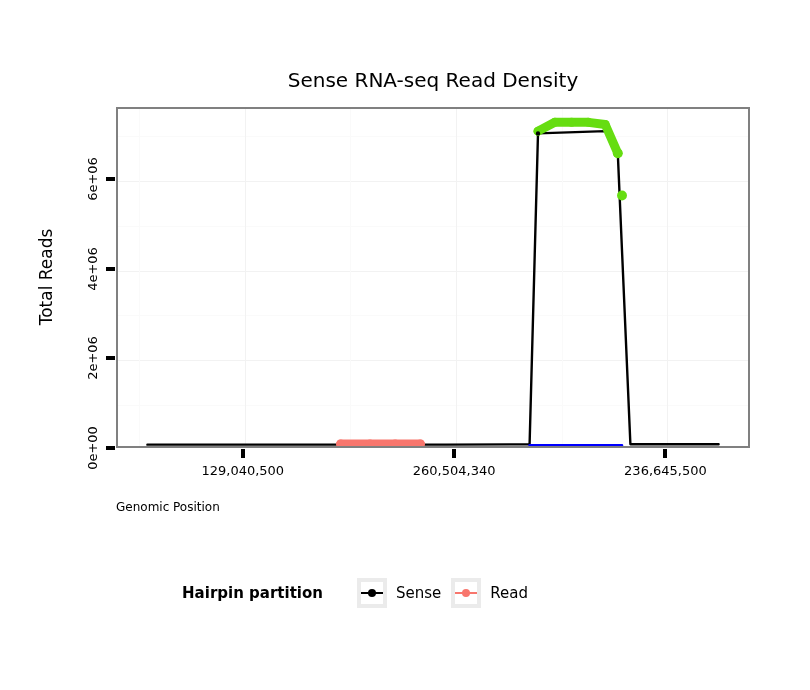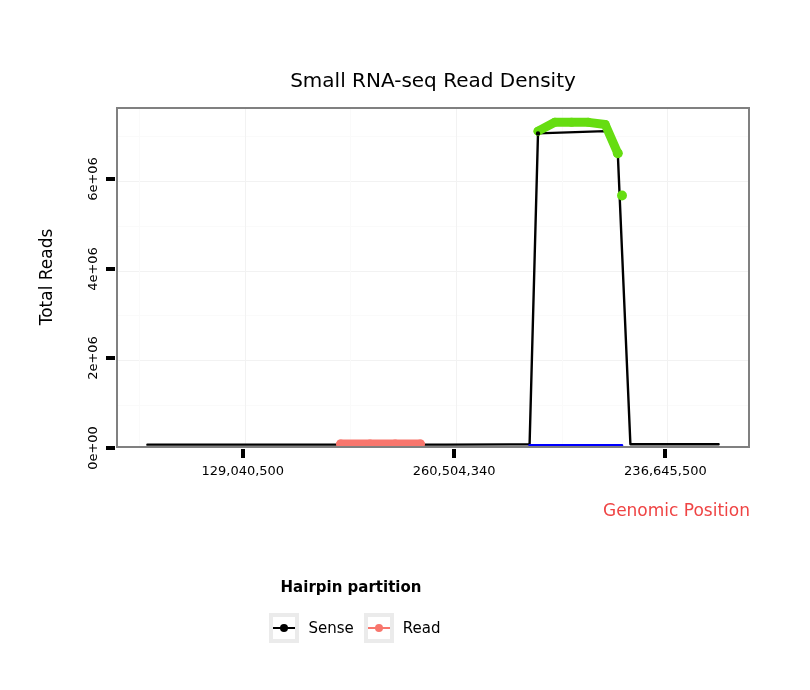--- a/index.html
+++ b/index.html
@@ -117,23 +117,23 @@
     white-space: nowrap;
     text-align: center;
     transform: translateX(-50%);
   }
 
   .axis-title-x {
     position: absolute;
     left: 116px;
     top: 500px;
     width: 634px;
-    text-align: right;
-    font-size: 17px;
-    color: #ef4444;
+    text-align: left;
+    font-size: 12px;
+    color: #000000;
   }
   .axis-title-y-holder {
     position: absolute;
     left: 46px;
     top: 277px;
     width: 0; height: 0;
   }
   .axis-title-y-holder > span {
     position: absolute;
     font-size: 17px;
@@ -146,22 +146,21 @@
 
   
   .legend {
     position: absolute;
     left: 0;
     top: 578px;
     width: 720px;
     display: flex;
     align-items: center;
     justify-content: center;
-    gap: 5px;
-    flex-direction: column;
+    gap: 16px;
   }
   .legend-title {
     font-size: 15px;
     font-weight: bold;
     color: #000000;
     margin-right: 18px;
     white-space: nowrap;
   }
   .legend-item {
     display: flex;
@@ -209,21 +208,21 @@
     color: #000000;
     margin-left: 9px;
     white-space: nowrap;
   }
 </style>
 </head>
 <body>
 
 <div id="figure">
 
-  <div class="chart-title">Small RNA-seq Read Density</div>
+  <div class="chart-title">Sense RNA-seq Read Density</div>
 
   <div class="axis-title-y-holder">
     <span>Total Reads</span>
   </div>
 
   <div id="y-axis">
       <div class="tick-y" style="left: 106px; top: 446px;"></div>
       <div class="ylabel-wrap" style="left: 100px; top: 448px;">
         <span class="ylabel-txt" style="transform: rotate(-90deg) translate(-50%, -100%); transform-origin: 0px 0px; left: 0px; top: 0px; right: auto;">0e+00</span>
       </div>
@@ -296,21 +295,21 @@
       <div class="tick-x" style="left: 452.133px; top: 449px;"></div>
       <div class="xlabel-txt" style="left: 454.133px; top: 463px;">260,504,340</div>
       <div class="tick-x" style="left: 663.467px; top: 449px;"></div>
       <div class="xlabel-txt" style="left: 665.467px; top: 463px;">236,645,500</div>
     </div>
 
   <div class="axis-title-x">Genomic Position</div>
 
   <div class="legend">
     <div class="legend-title">Hairpin partition</div>
-    <div id="legend-items" style="display:flex;align-items:center;margin-top:12px;">
+    <div id="legend-items" style="display:flex;align-items:center;">
         <div class="legend-item">
           <div class="legend-key">
             <div class="legend-key-inner">
               <div class="legend-line" style="background: rgb(0, 0, 0);"></div>
               <div class="legend-dot" style="background: rgb(0, 0, 0);"></div>
             </div>
           </div>
           <div class="legend-label">Sense</div>
         </div>
         <div class="legend-item">

